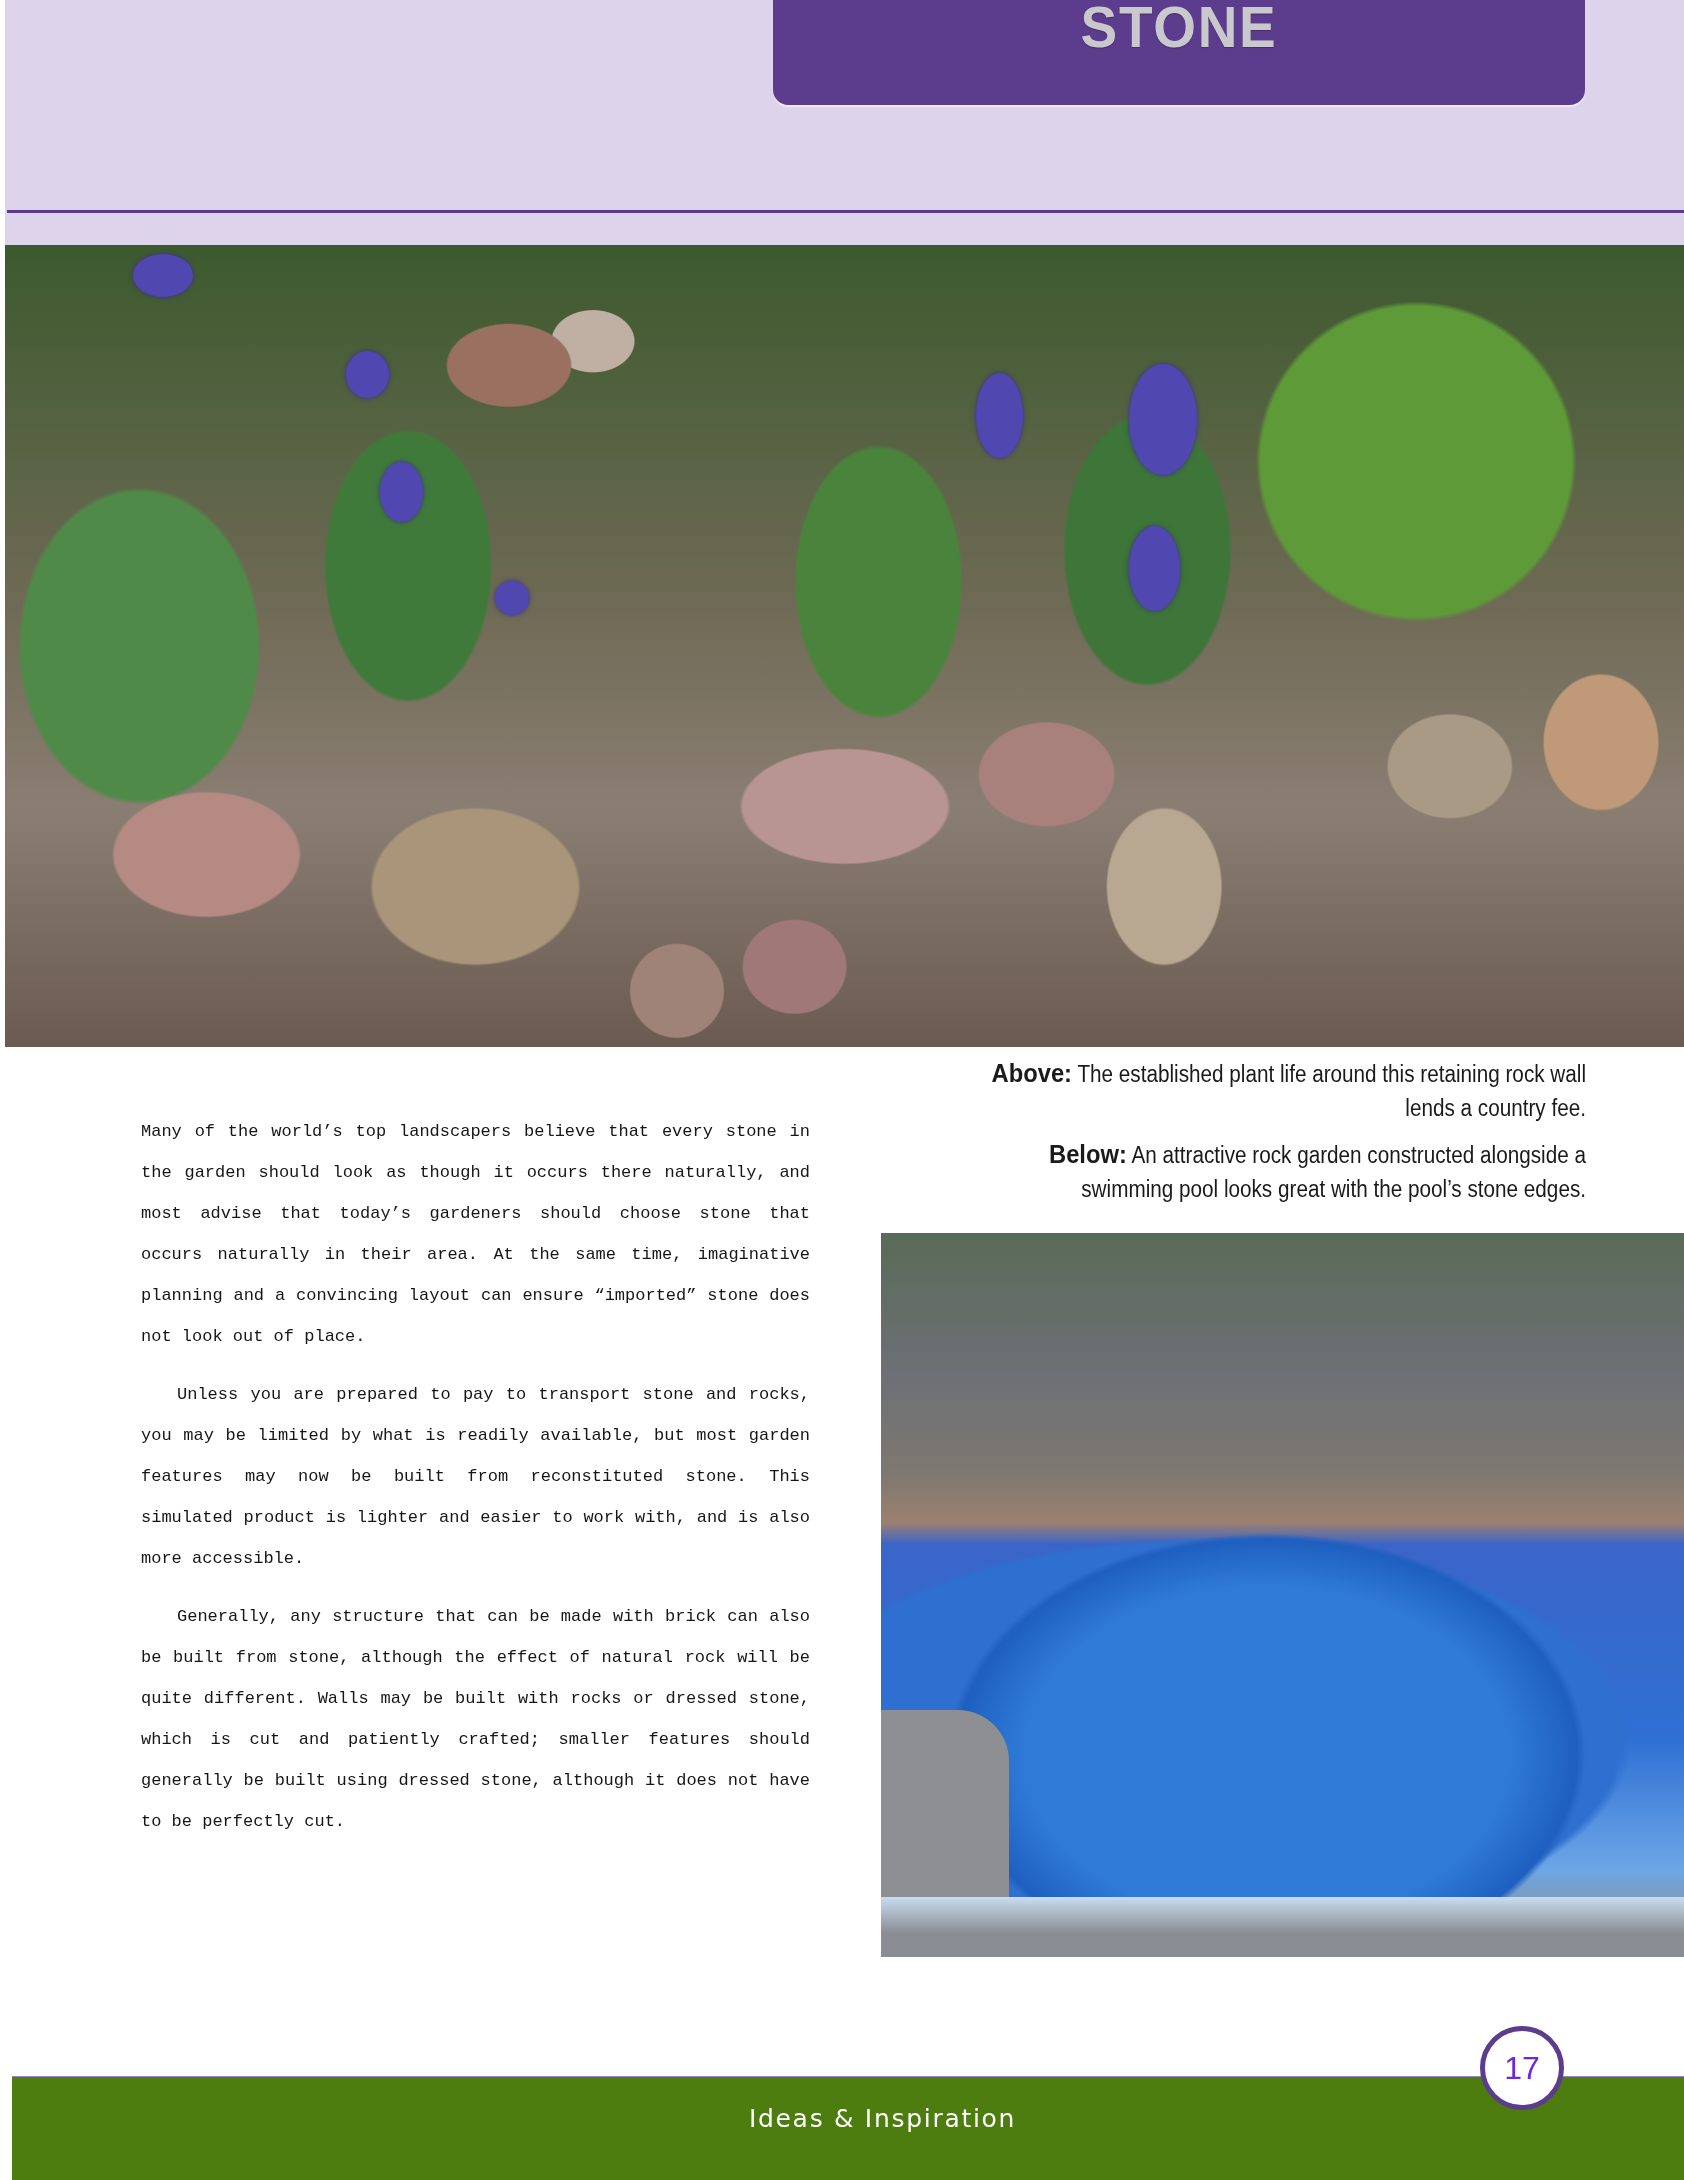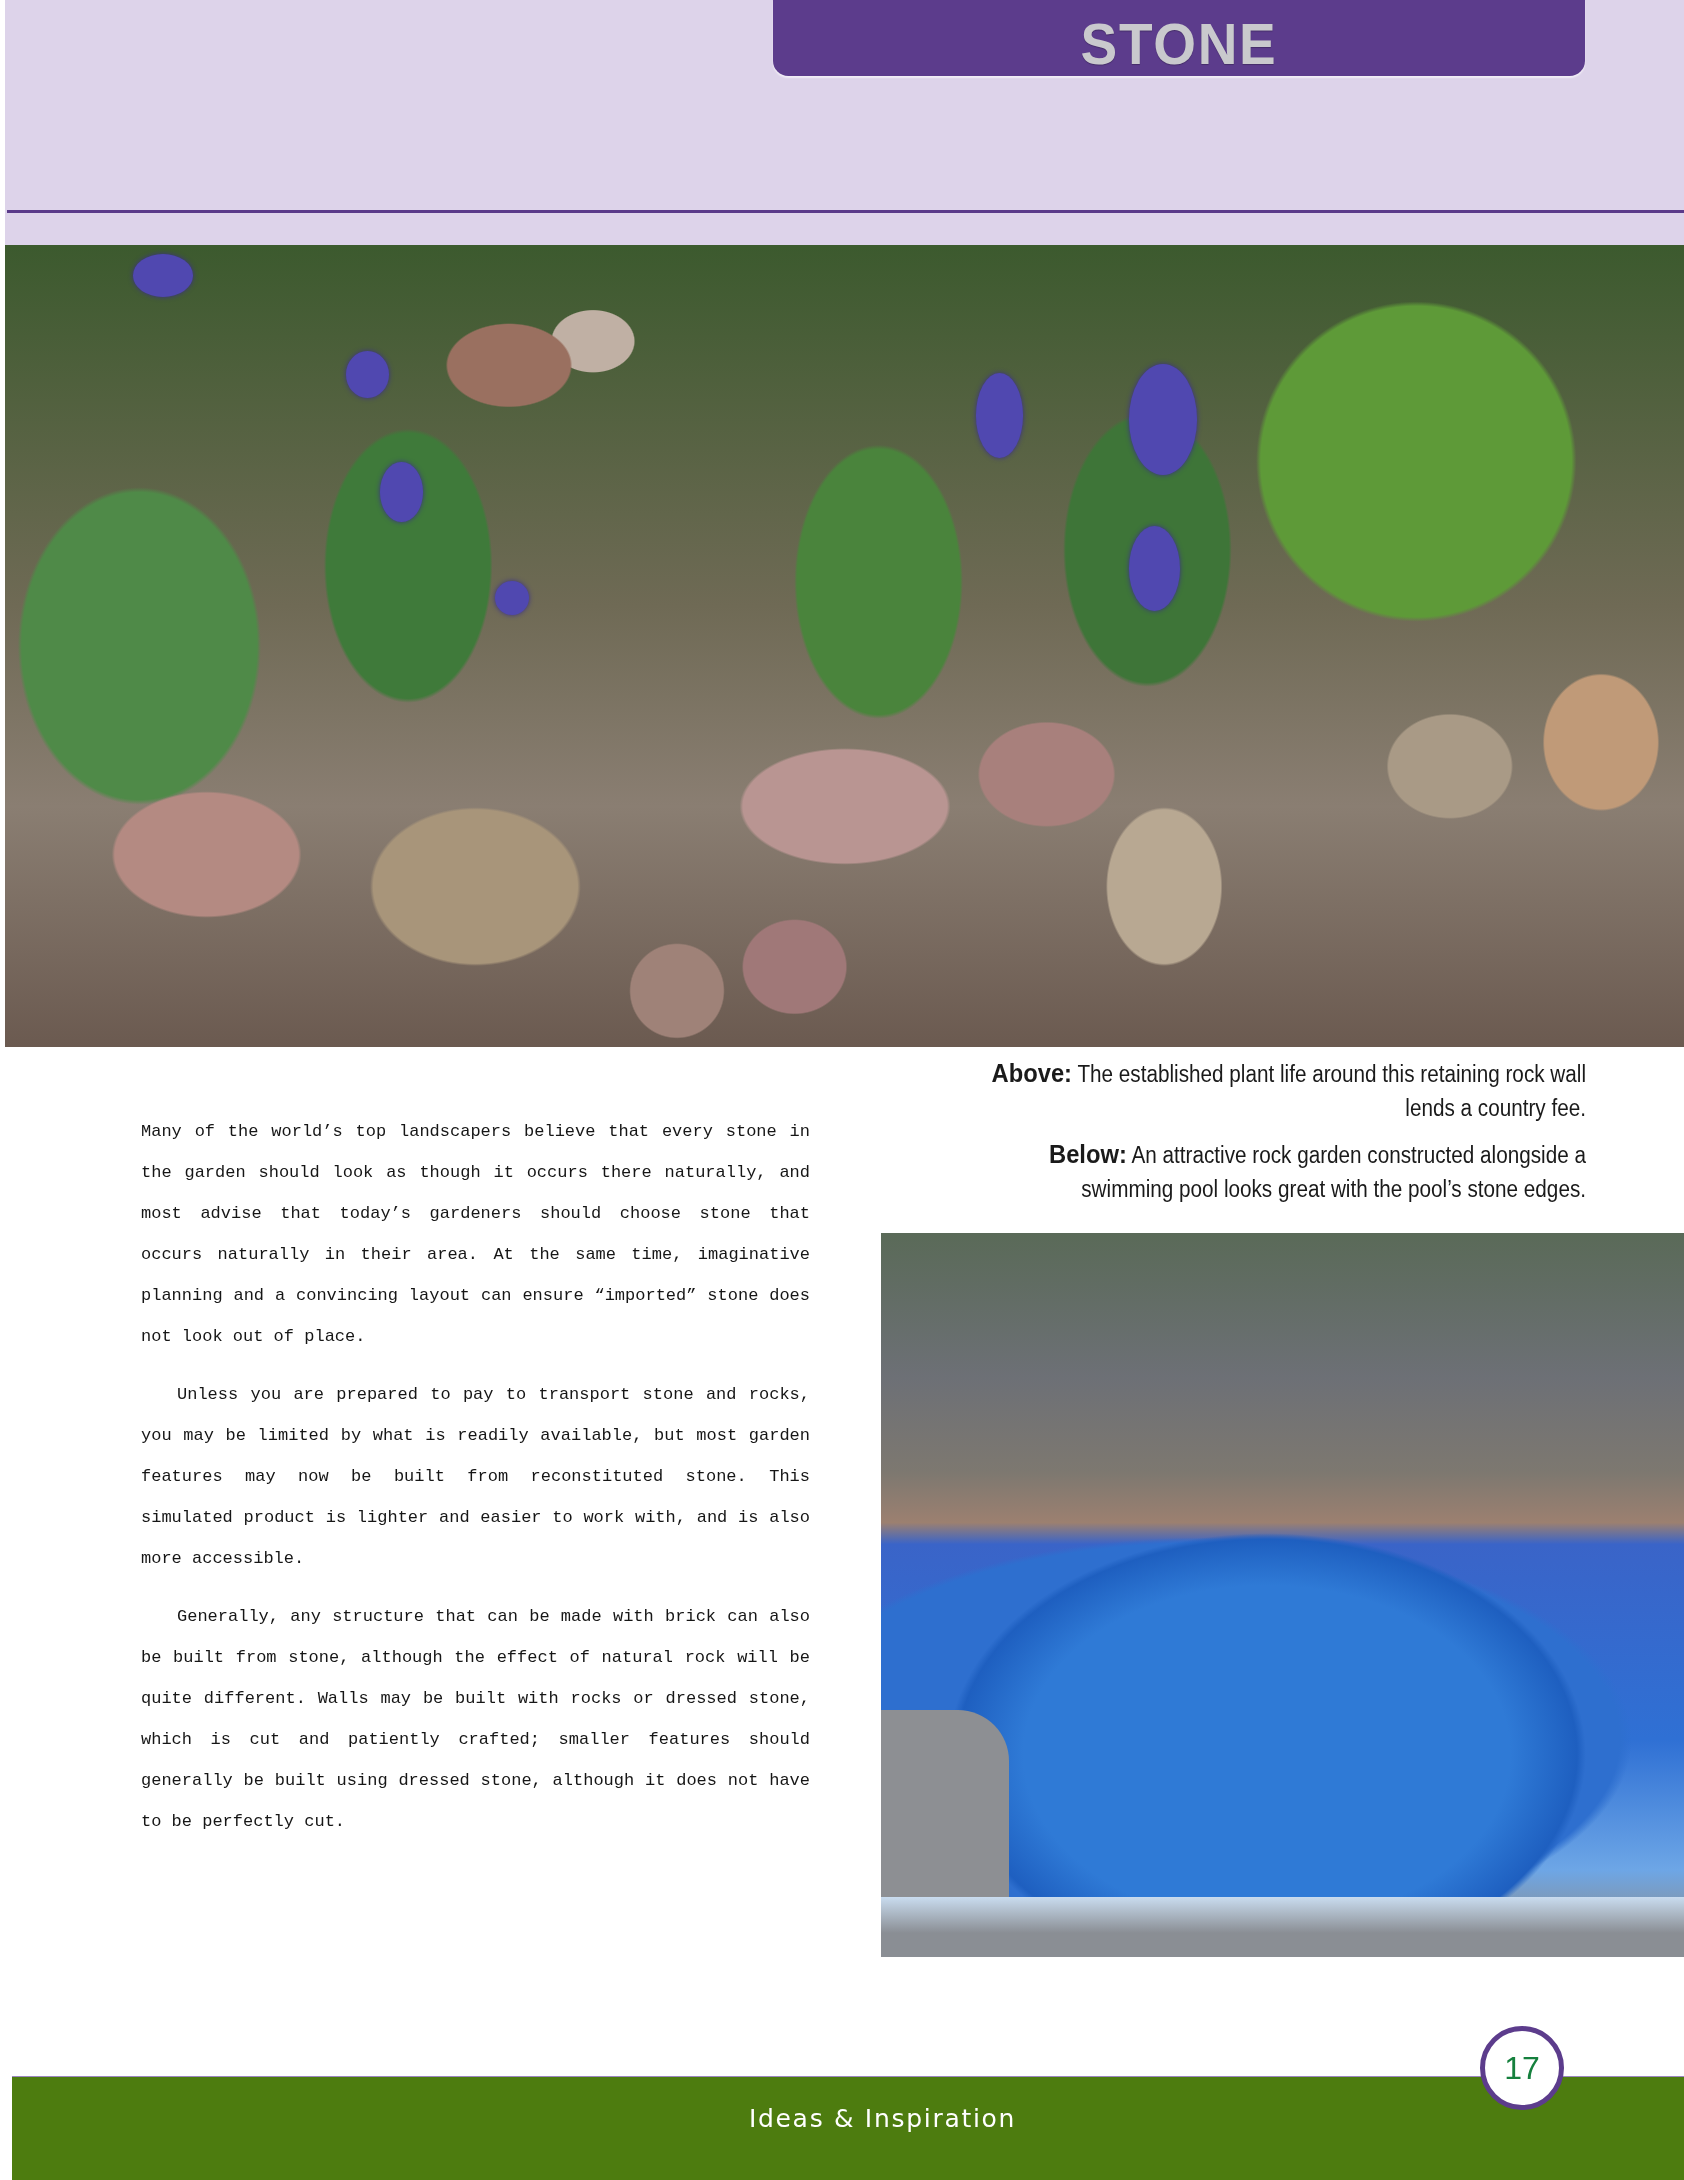--- a/index.html
+++ b/index.html
@@ -10,25 +10,25 @@
   }
   .header-band {
     position: absolute; left: 5.1px; top: 0; width: 1680px; height: 245px;
     background: #ddd3ea;
   }
   .header-rule {
     position: absolute; left: 6.8px; top: 210px; width: 1678px; height: 3.4px;
     background: #5a3a8a;
   }
   .section-tab {
-    position: absolute; left: 773px; top: 0; width: 812px; height: 76px;
+    position: absolute; left: 773px; top: 0; width: 812px; height: 105px;
     background: #5c3c8c;
     border-radius: 0 0 15.3px 15.3px;
     box-shadow: 0 1.7px 1.7px rgba(255,255,255,0.6);
-    display: flex; align-items: flex-end; justify-content: center;
+    display: flex; align-items: flex-start; justify-content: center;
   }
   .section-tab span {
     font-family: "Liberation Sans", sans-serif;
     font-weight: bold; font-size: 55px; letter-spacing: 1.7px;
     color: #c9c9cd; margin-top: -5.1px;
     transform: scaleY(1.05);
     text-shadow: 0 0.9px 0.9px rgba(0,0,0,0.25);
   }
 
   .photo-top {
@@ -106,21 +106,21 @@
     position: absolute; left: 0; top: 27px; width: 1741px; text-align: center;
     font-family: "DejaVu Sans", sans-serif; font-size: 25px; letter-spacing: 1.7px;
     color: #ffffff;
   }
   .page-circle {
     position: absolute; left: 1480px; top: 2026px; width: 74px; height: 74px;
     border-radius: 50%; background: #ffffff; border: 5.1px solid #5c3c8c;
     display: flex; align-items: center; justify-content: center;
   }
   .page-circle span {
-    font-family: "Liberation Sans", sans-serif; font-size: 32px; color: #15803d;
+    font-family: "Liberation Sans", sans-serif; font-size: 32px; color: #6d28d9;
   }
 </style>
 </head>
 <body>
 
 <div class="header-band"></div>
 <div class="header-rule"></div>
 <div class="section-tab">
   <span>STONE</span>
 </div>

